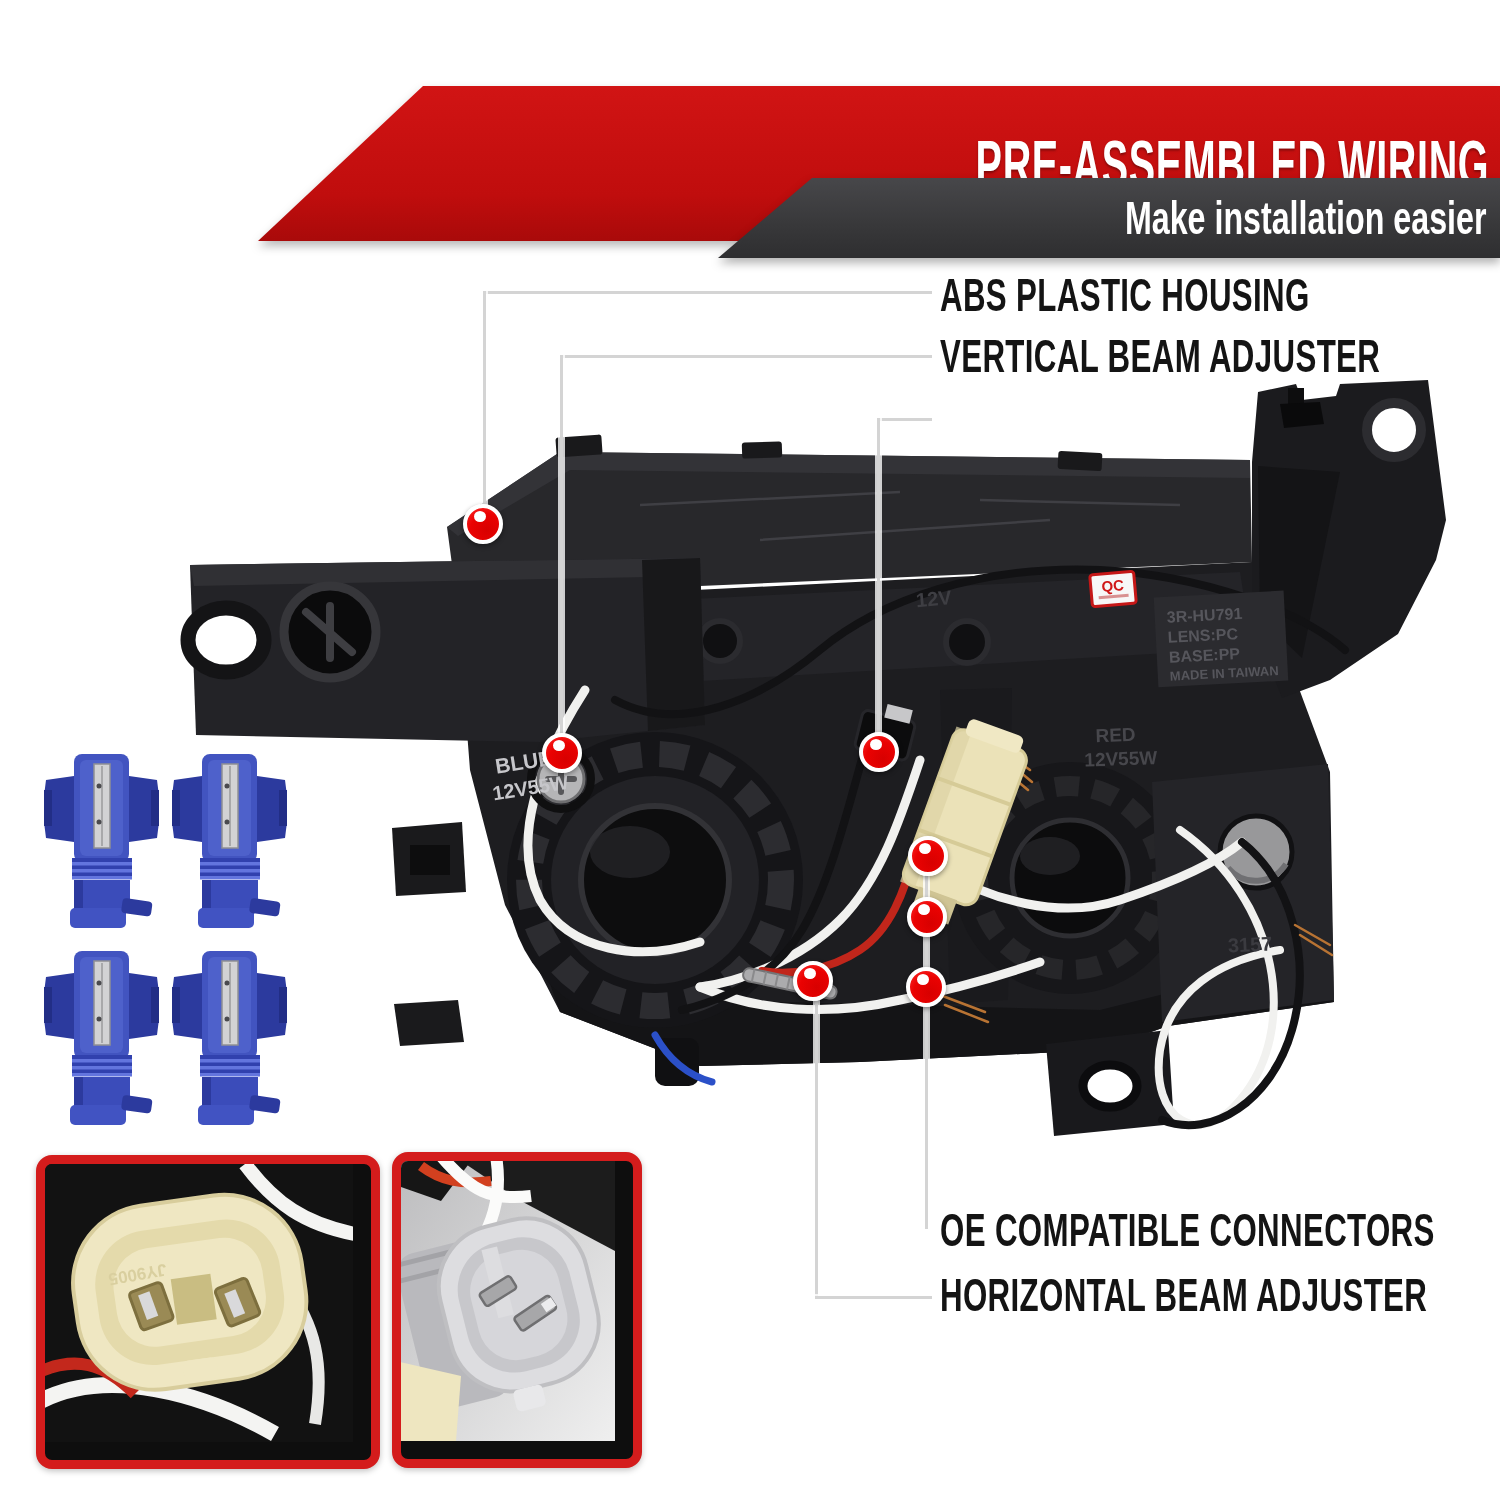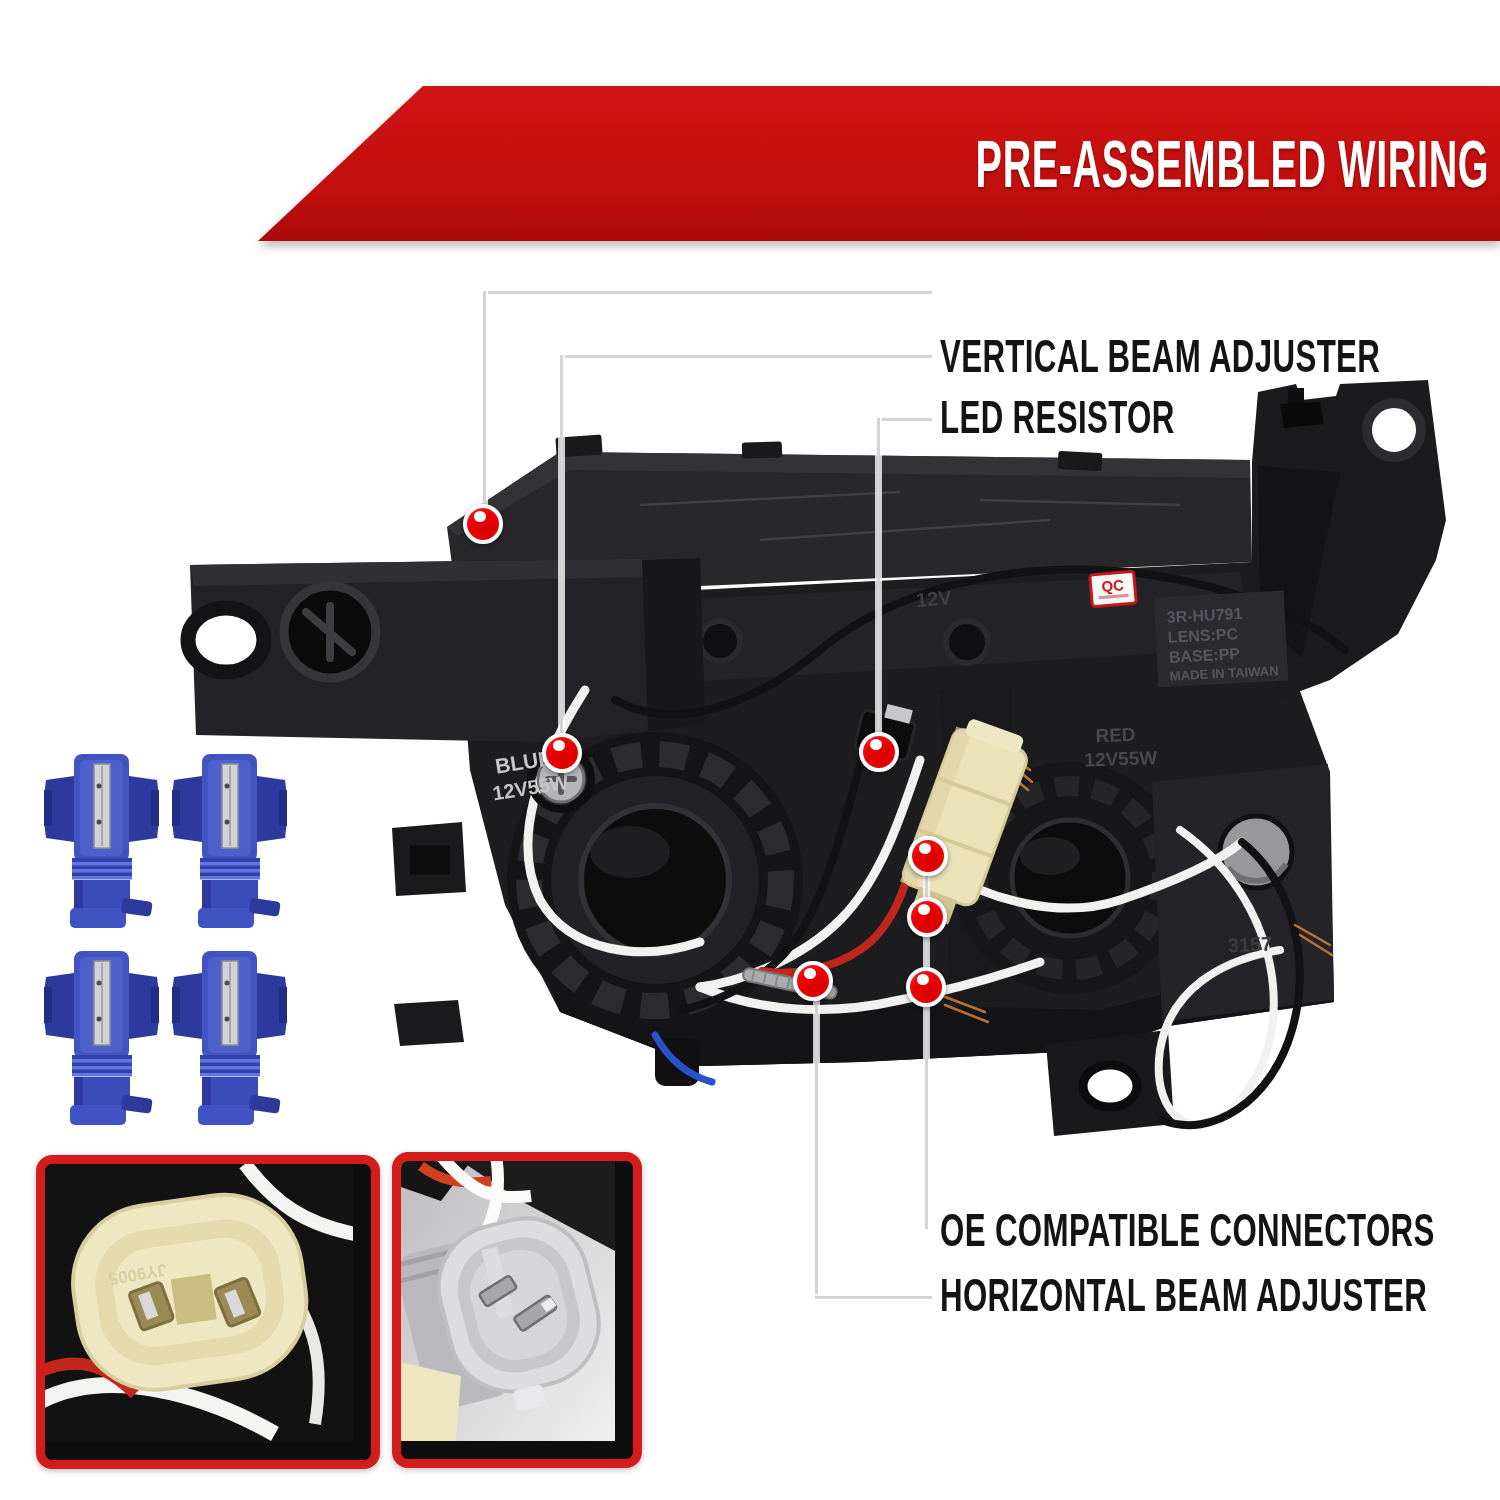--- a/index.html
+++ b/index.html
@@ -293,27 +293,32 @@
   <div class="dot" style="left:908px;top:836px;"></div>
   <div class="dot" style="left:907px;top:897px;"></div>
   <div class="dot" style="left:906px;top:967px;"></div>
   <div class="dot" style="left:793px;top:961px;"></div>
 
   <div class="banner-red-wrap">
     <div class="banner-red">
       <span class="title">PRE-ASSEMBLED WIRING</span>
     </div>
   </div>
-
+  <div class="banner-gray-wrap">
+    <div class="banner-gray">
+      <span class="subtitle">Make installation easier</span>
+    </div>
+  </div>
+
+  <div class="callout" style="top:272px;">
+    <span class="t">ABS PLASTIC HOUSING</span>
+  </div>
   <div class="callout" style="top:333px;">
     <span class="t">VERTICAL BEAM ADJUSTER</span>
   </div>
-  <div class="callout" style="top:394px;">
-    <span class="t">LED RESISTOR</span>
-  </div>
   <div class="callout" style="top:1207px;">
     <span class="t">OE COMPATIBLE CONNECTORS</span>
   </div>
   <div class="callout" style="top:1272px;">
     <span class="t">HORIZONTAL BEAM ADJUSTER</span>
   </div>
 
 </div>
 
 </body></html>

